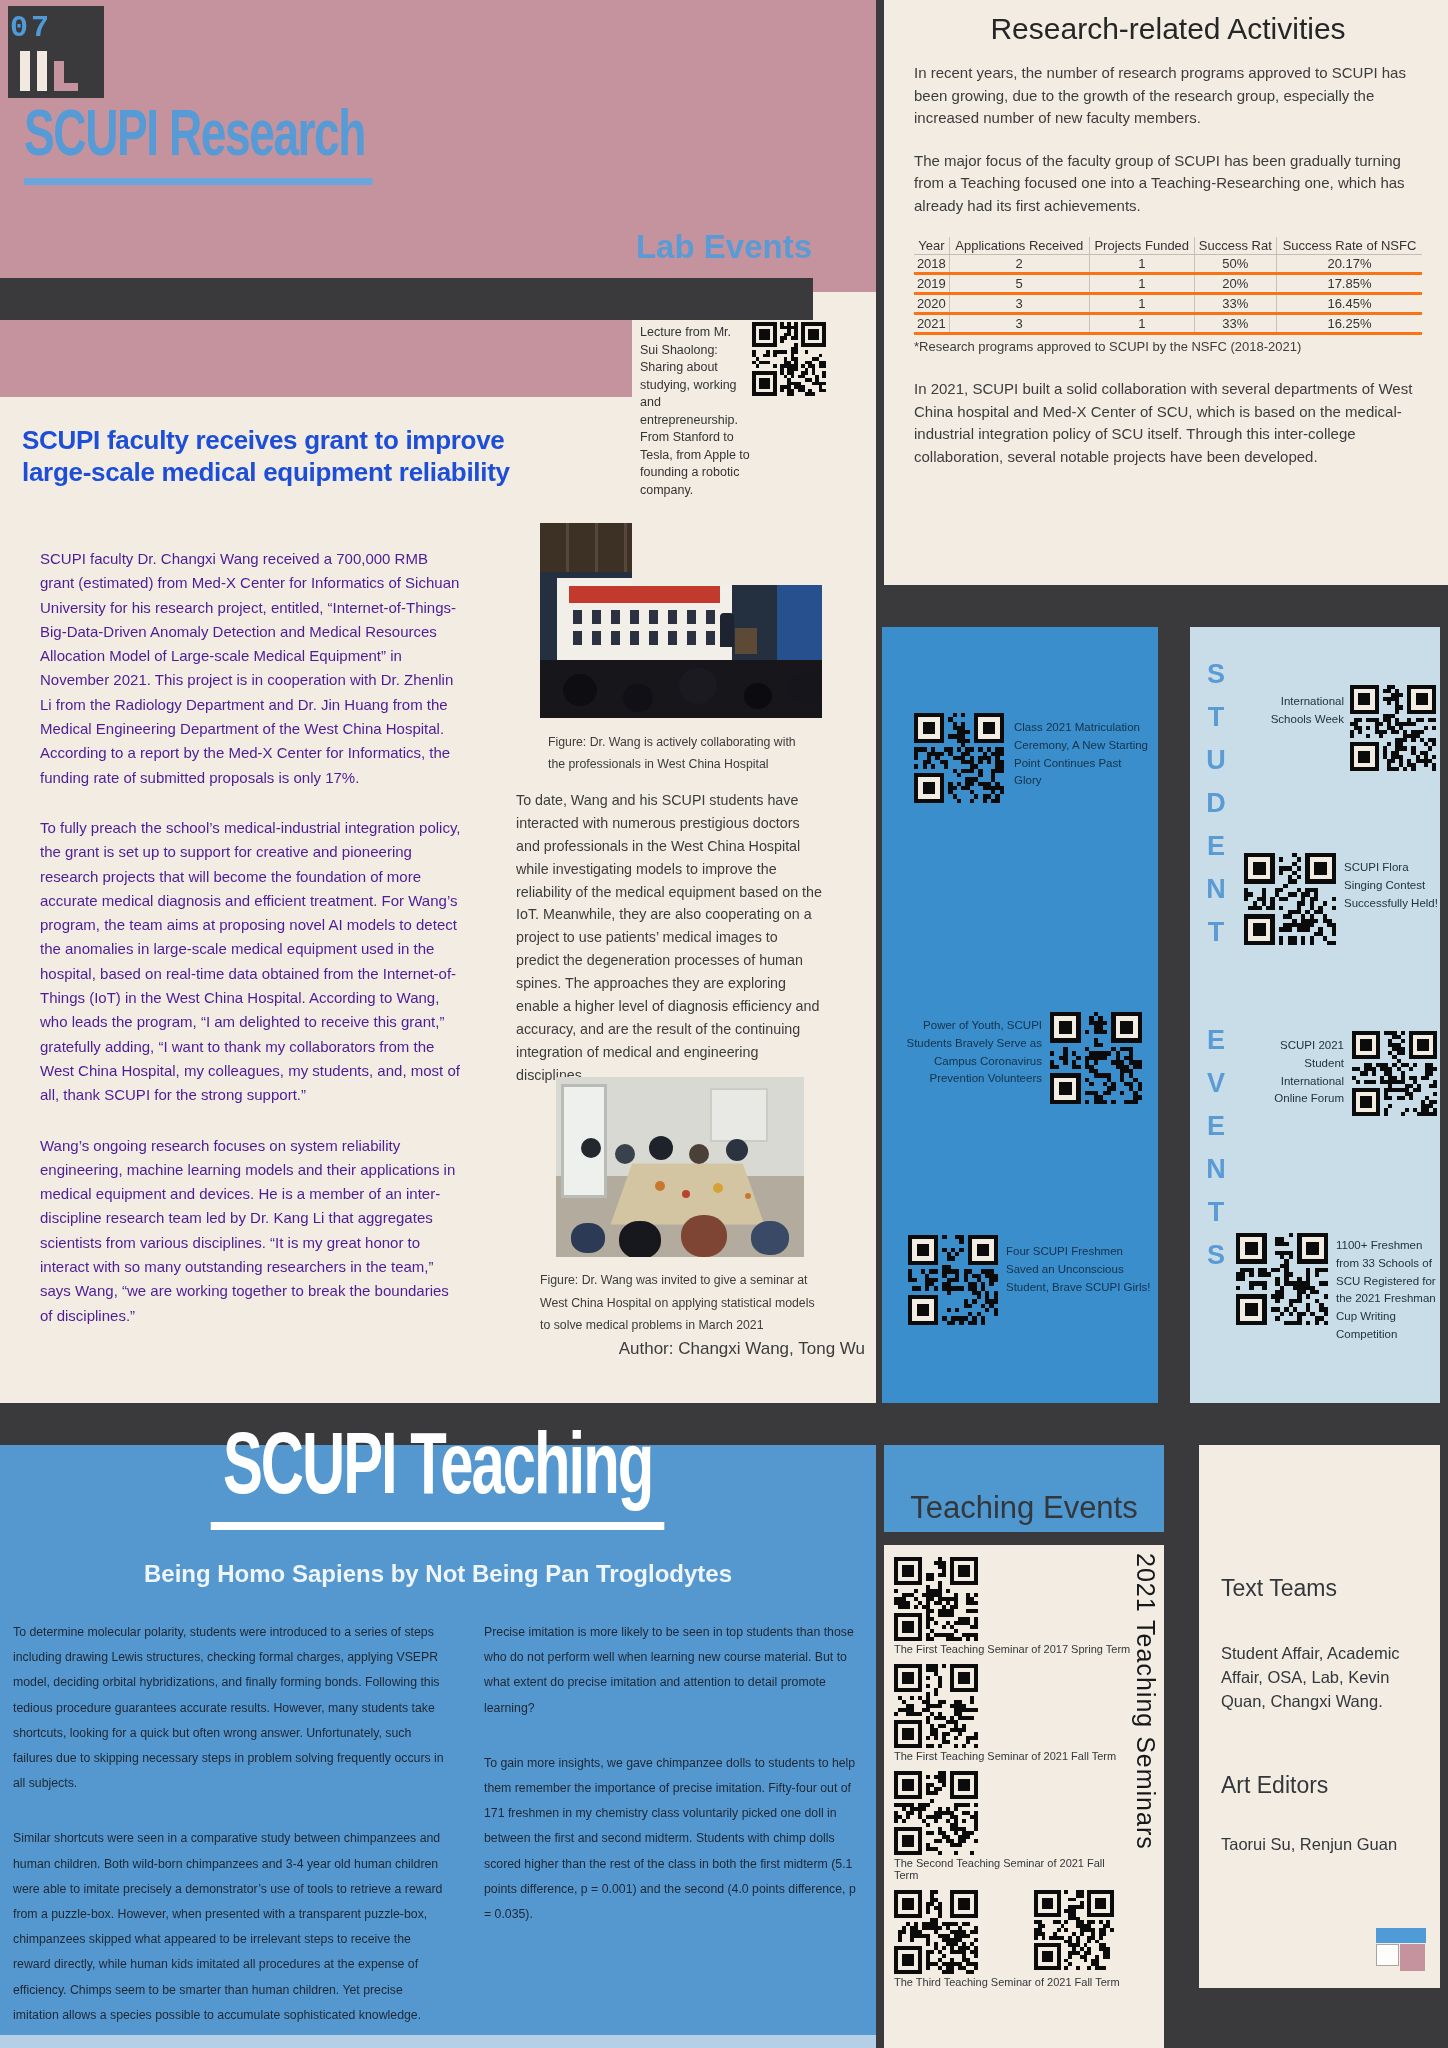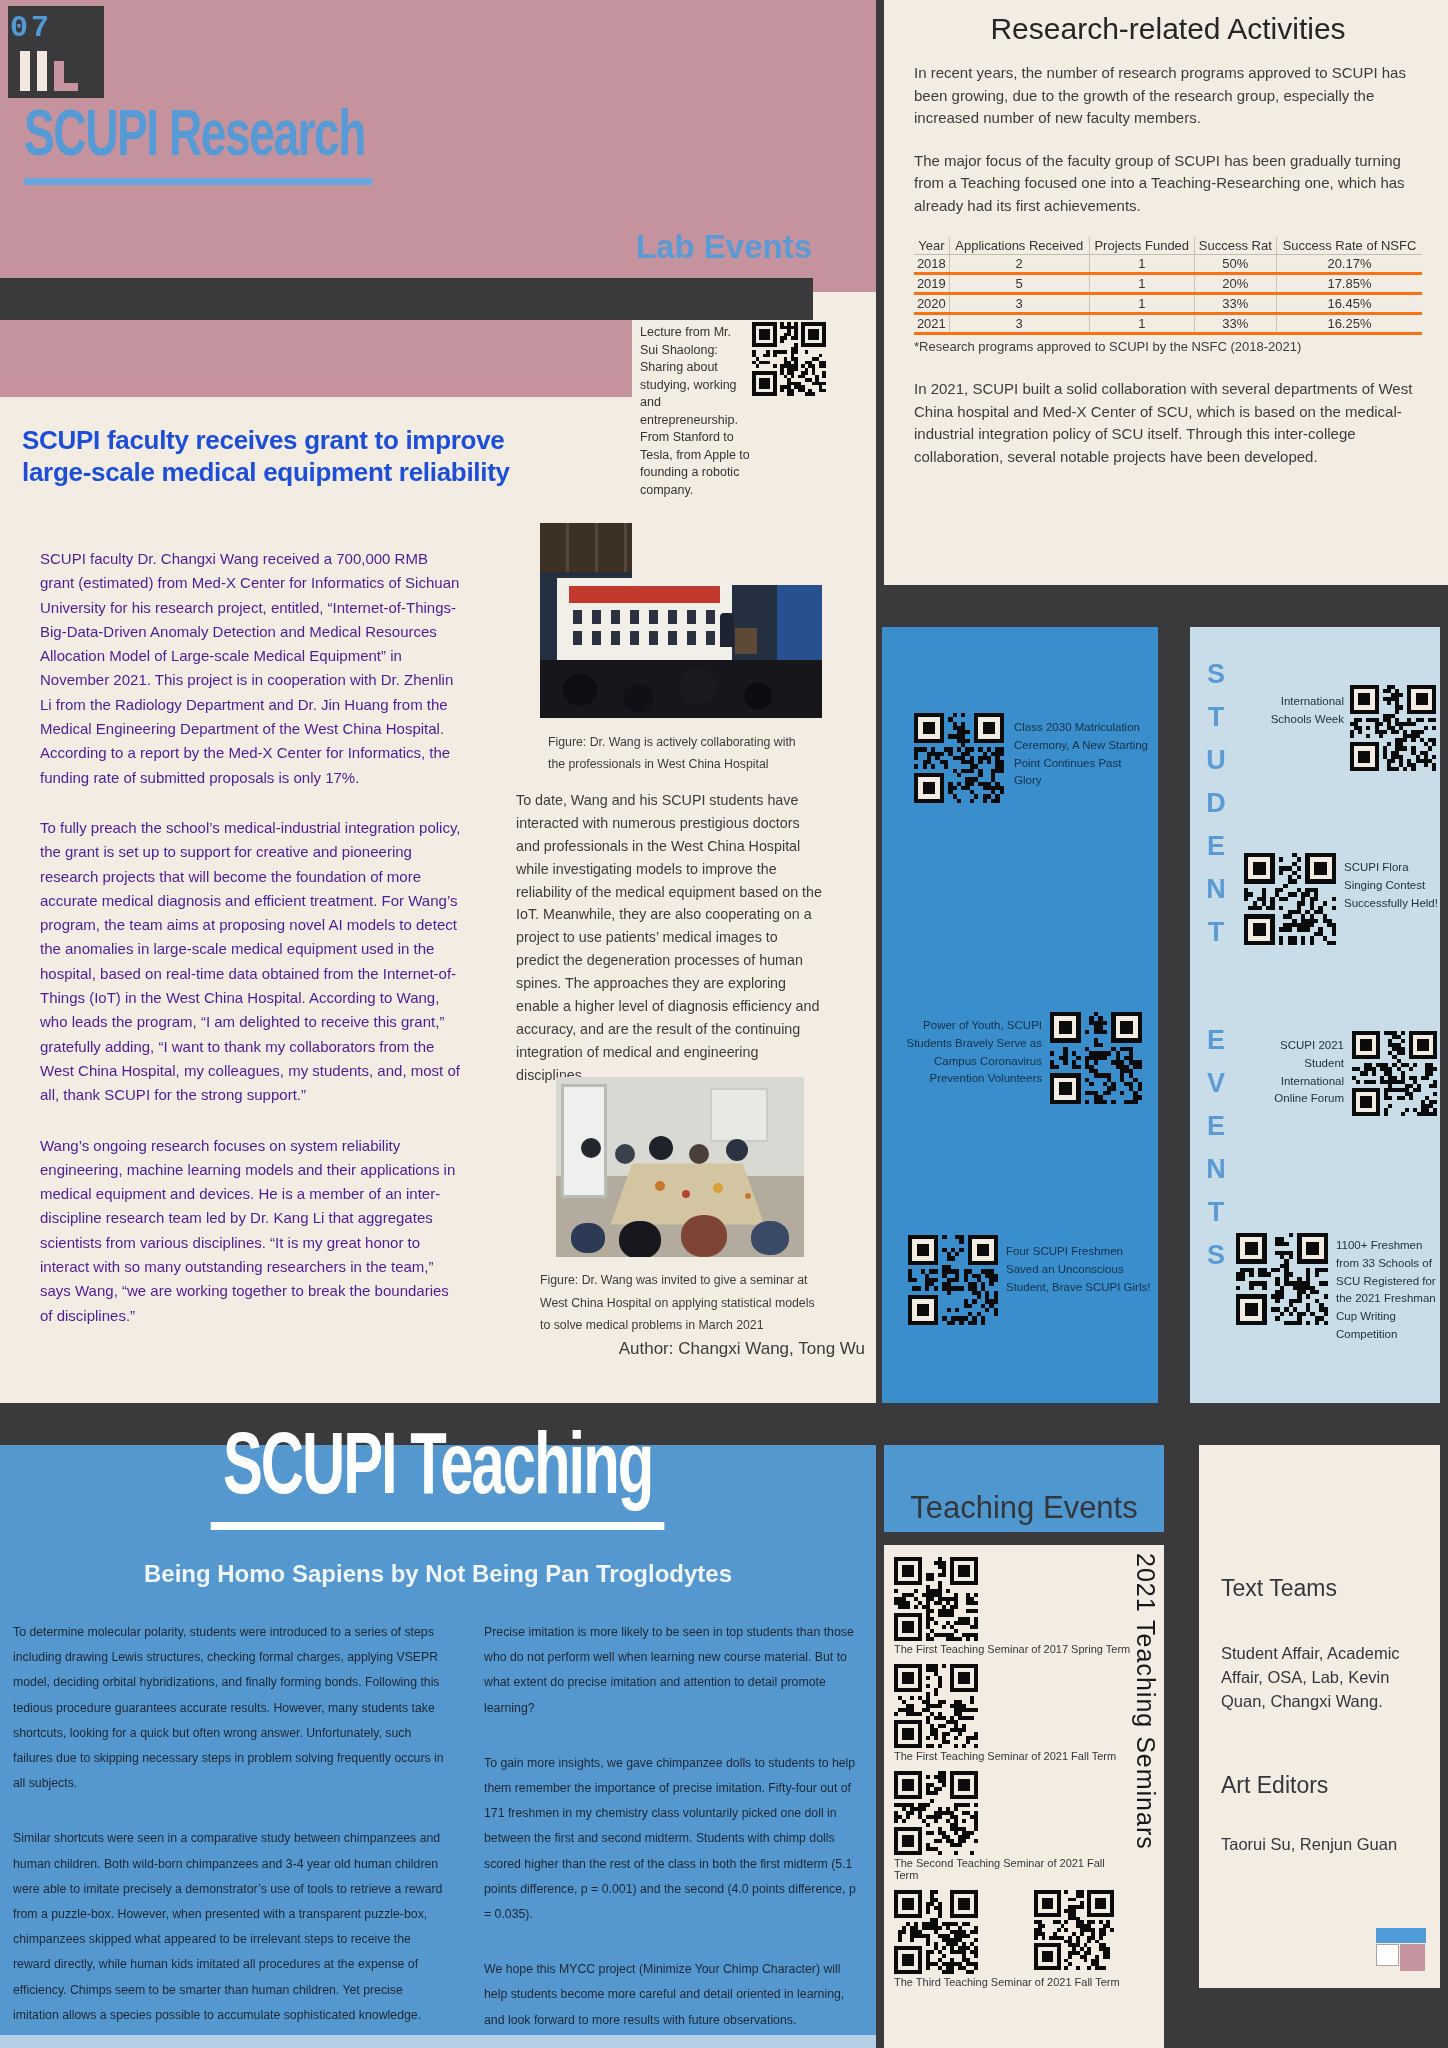--- a/index.html
+++ b/index.html
@@ -501,21 +501,21 @@
           <rect x="0" y="0" width="7" height="7"></rect>
           <rect x="1" y="1" width="5" height="5" fill="#f3ece3"></rect>
           <rect x="2" y="2" width="3" height="3" fill="#0b0b0b"></rect>
           <rect x="14" y="0" width="7" height="7"></rect>
           <rect x="15" y="1" width="5" height="5" fill="#f3ece3"></rect>
           <rect x="16" y="2" width="3" height="3" fill="#0b0b0b"></rect>
           <rect x="0" y="14" width="7" height="7"></rect>
           <rect x="1" y="15" width="5" height="5" fill="#f3ece3"></rect>
           <rect x="2" y="16" width="3" height="3" fill="#0b0b0b"></rect>
         </svg></span>
-    <div class="sd-label" style="left:132px;top:92px;width:134px;">Class 2030 Matriculation Ceremony, A New Starting Point Continues Past Glory</div>
+    <div class="sd-label" style="left:132px;top:92px;width:134px;">Class 2021 Matriculation Ceremony, A New Starting Point Continues Past Glory</div>
 
     <div class="sd-label" style="left:10px;top:390px;width:150px;text-align:right;">Power of Youth, SCUPI Students Bravely Serve as Campus Coronavirus Prevention Volunteers</div>
     <span class="qr abs" style="left:168px;top:385px;width:92px;height:92px;"><svg viewBox="0 0 21 21" width="100%" height="100%" shape-rendering="crispEdges" fill="#0b0b0b">
           <rect x="10" y="0" width="1" height="1"></rect>
           <rect x="9" y="1" width="1" height="1"></rect>
           <rect x="11" y="1" width="1" height="1"></rect>
           <rect x="9" y="2" width="1" height="1"></rect>
           <rect x="10" y="2" width="1" height="1"></rect>
           <rect x="11" y="2" width="1" height="1"></rect>
           <rect x="12" y="2" width="1" height="1"></rect>
@@ -1273,21 +1273,20 @@
   </div>
   <div class="abs teaching-subtitle">Being Homo Sapiens by Not Being Pan Troglodytes</div>
 
   <div class="tcol tcol-left">
     <p>To determine molecular polarity, students were introduced to a series of steps including drawing Lewis structures, checking formal charges, applying VSEPR model, deciding orbital hybridizations, and finally forming bonds. Following this tedious procedure guarantees accurate results. However, many students take shortcuts, looking for a quick but often wrong answer. Unfortunately, such failures due to skipping necessary steps in problem solving frequently occurs in all subjects.</p>
     <p>Similar shortcuts were seen in a comparative study between chimpanzees and human children. Both wild-born chimpanzees and 3-4 year old human children were able to imitate precisely a demonstrator’s use of tools to retrieve a reward from a puzzle-box. However, when presented with a transparent puzzle-box, chimpanzees skipped what appeared to be irrelevant steps to receive the reward directly, while human kids imitated all procedures at the expense of efficiency. Chimps seem to be smarter than human children. Yet precise imitation allows a species possible to accumulate sophisticated knowledge.</p>
   </div>
   <div class="tcol tcol-right">
     <p>Precise imitation is more likely to be seen in top students than those who do not perform well when learning new course material. But to what extent do precise imitation and attention to detail promote learning?</p>
     <p>To gain more insights, we gave chimpanzee dolls to students to help them remember the importance of precise imitation. Fifty-four out of 171 freshmen in my chemistry class voluntarily picked one doll in between the first and second midterm. Students with chimp dolls scored higher than the rest of the class in both the first midterm (5.1 points difference, p = 0.001) and the second (4.0 points difference, p = 0.035).</p>
-    <p>We hope this MYCC project (Minimize Your Chimp Character) will help students become more careful and detail oriented in learning, and look forward to more results with future observations.</p>
 
   </div>
 
   <div class="abs te-header">
     <span>Teaching Events</span>
   </div>
   <div class="abs te-panel">
     <div class="te-row">
       <span class="qr" style="width:84px;height:84px;"><svg viewBox="0 0 21 21" width="100%" height="100%" shape-rendering="crispEdges" fill="#0b0b0b">
             <rect x="11" y="0" width="1" height="1"></rect>

